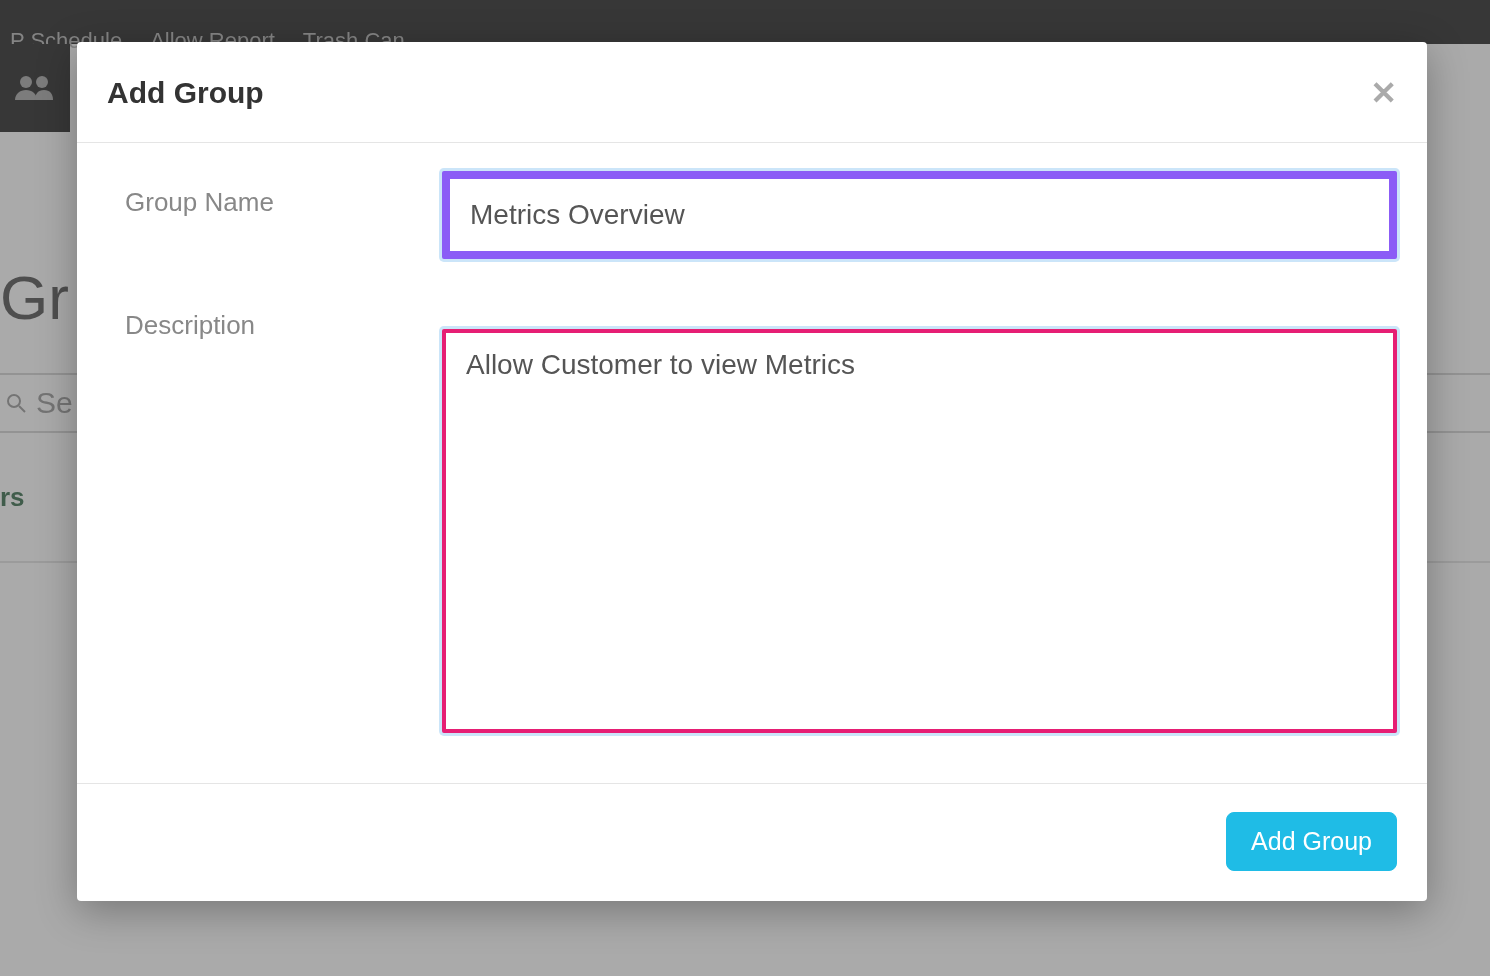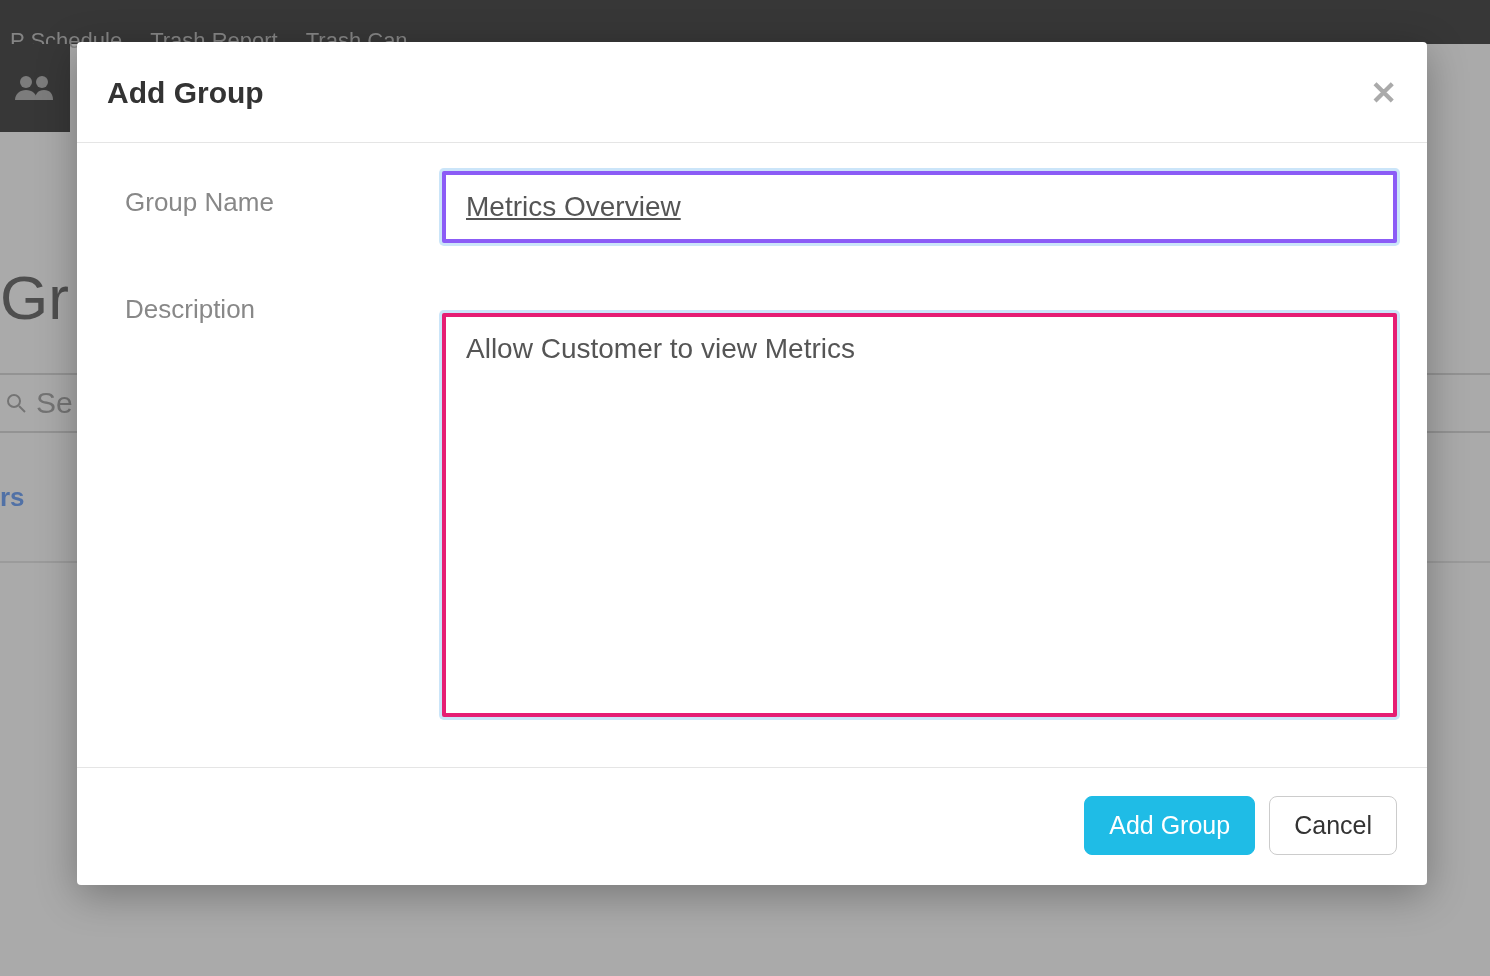--- a/index.html
+++ b/index.html
@@ -79,21 +79,21 @@
       font-weight: 300;
     }
     .data-row {
       border-bottom: 2px solid #ddd;
       height: 130px;
       display: flex;
       align-items: center;
       padding-left: 0;
     }
     .data-row-label {
-      color: #3b82f6;
+      color: #14532d;
       font-size: 26px;
       font-weight: 700;
     }
     .count-col {
       position: absolute;
       left: 775px;
       font-size: 26px;
       color: #333;
     }
     .date-col {
@@ -157,30 +157,29 @@
     }
     .form-label {
       font-size: 26px;
       color: #888;
       font-weight: 400;
       padding-top: 16px;
       padding-left: 18px;
     }
     .form-input {
       width: 100%;
-      height: 72px;
-      border: 4px solid #8b5cf6;
+      height: 88px;
+      border: 8px solid #8b5cf6;
       border-radius: 2px;
       font-size: 28px;
       color: #555;
       padding: 0 20px;
       outline: none;
       font-family: inherit;
       box-shadow: 0 0 0 3px rgba(82,168,236,0.3);
-      text-decoration: underline;
     }
     .form-textarea {
       width: 100%;
       height: 404px;
       border: 4px solid #e61e74;
       border-radius: 2px;
       font-size: 28px;
       color: #555;
       padding: 16px 20px;
       outline: none;
@@ -213,21 +212,21 @@
       color: #333;
       border: 1px solid #ccc;
     }
   </style>
 </head>
 <body>
 
 <div class="background-content">
   <div class="topbar">
     <span class="topbar-item">P Schedule</span>
-    <span class="topbar-item">Trash Report</span>
+    <span class="topbar-item">Allow Report</span>
     <span class="topbar-item">Trash Can</span>
   </div>
   <div class="subbar">
     <div class="subbar-icon-box">
       <svg class="people-svg" viewBox="0 0 44 28">
         <circle cx="13" cy="8" r="6"></circle>
         <circle cx="29" cy="8" r="6"></circle>
         <path d="M2 26c0-6 5-10 11-10s11 4 11 10z"></path>
         <path d="M22 26c0-6 3-10 9-10s9 4 9 10z"></path>
       </svg>
@@ -262,15 +261,14 @@
     </button>
   </div>
   <div class="modal-body">
     <label class="form-label">Group Name</label>
     <input type="text" class="form-input" value="Metrics Overview" style="">
     <label class="form-label">Description</label>
     <textarea class="form-textarea" style="">Allow Customer to view Metrics</textarea>
   </div>
   <div class="modal-footer">
     <button class="btn btn-primary">Add Group</button>
-    <button class="btn btn-secondary">Cancel</button>
   </div>
 </div>
 
 </body></html>

